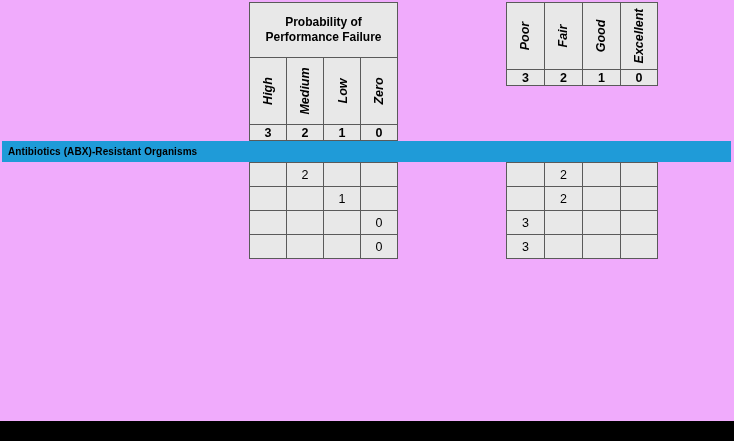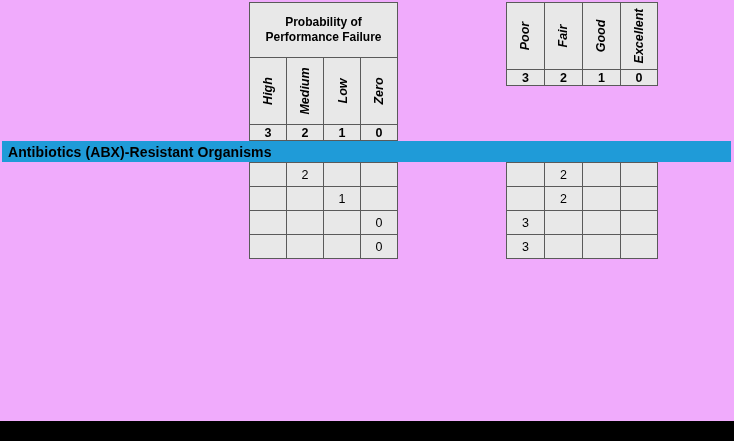--- a/index.html
+++ b/index.html
@@ -95,21 +95,21 @@
     top: 141px;
     width: 729px;
     height: 21px;
     background: #1f9bd8;
     display: flex;
     align-items: center;
     box-sizing: border-box;
   }
   #banner .banner-label {
     padding-left: 6px;
-    font-size: 14px;
+    font-size: 10px;
     font-weight: bold;
     color: #000000;
     letter-spacing: 0.1px;
     white-space: nowrap;
   }
 
   
   .databox {
     position: absolute;
     border-collapse: collapse;

